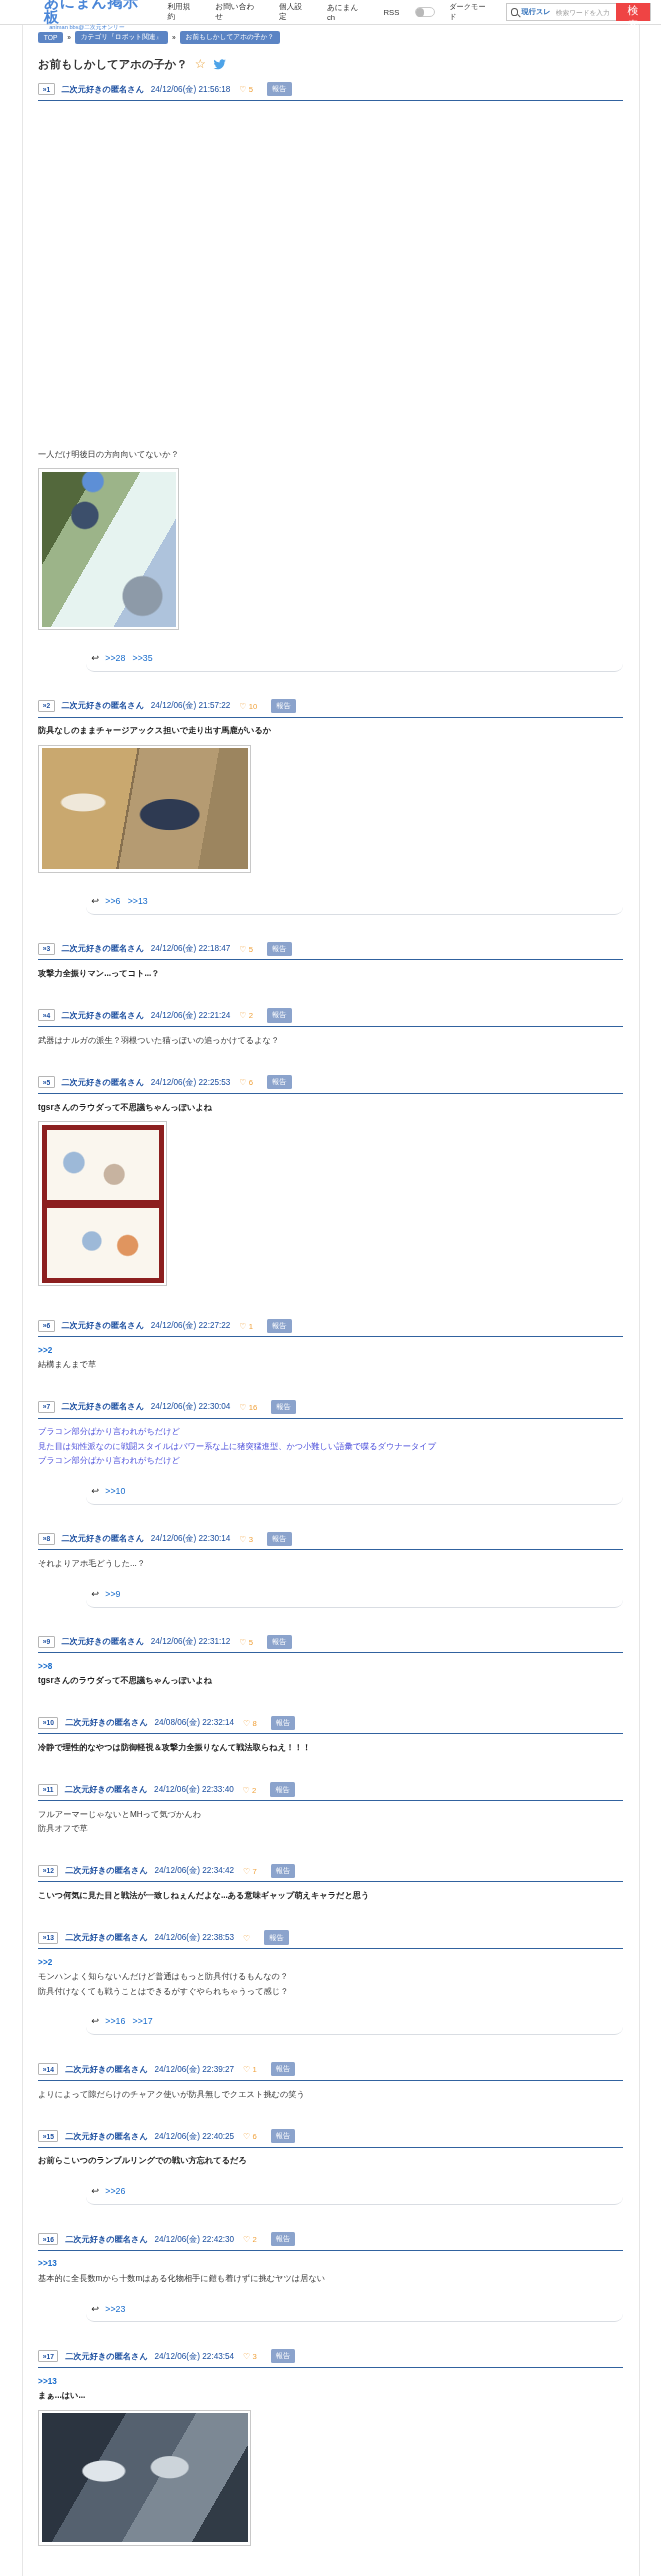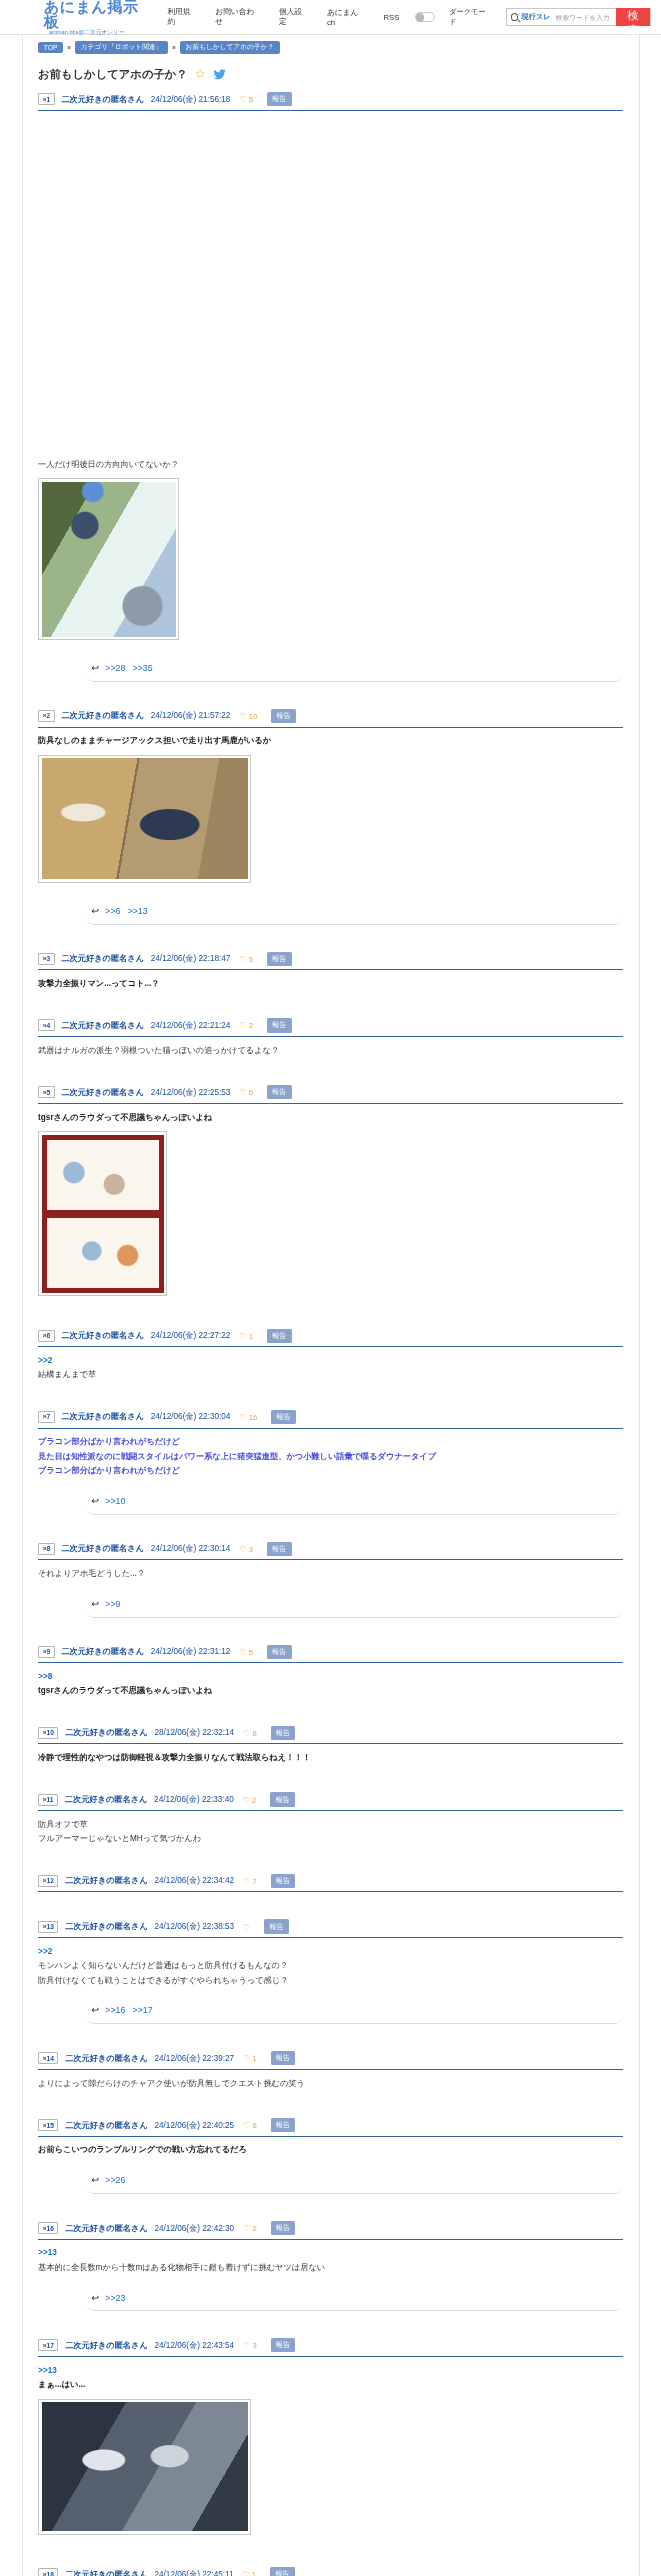--- a/index.html
+++ b/index.html
@@ -7,21 +7,21 @@
   body {
     width:662px; height:3091px; overflow:hidden;
     background:#fff; color:#333;
     font-family:"Liberation Sans", sans-serif;
   }
   a { text-decoration:none; cursor:pointer; }
 
   
   .site-header {
     display:flex; align-items:center;
-    padding:1.5px 11.3px 1.5px 44px; height:35px;
+    padding:1.5px 11.3px 1.5px 44px; height:25px;
     border-bottom:0.5px solid #ddd; background:#fff;
   }
   .logo { line-height:1; margin-right:14.4px; }
   .logo-main { color:#4a86d8; font-size:15px; font-weight:700; letter-spacing:0.5px; }
   .logo-sub  { color:#4a86d8; font-size:5.7px; margin-top:1px; padding-left:5.2px; }
   .topnav { display:flex; align-items:center; gap:17.5px; font-size:7.7px; color:#333; }
   .topnav a { color:#333; }
   .dm-wrap { display:flex; align-items:center; gap:14px; margin-left:15.5px; }
   .toggle { width:20.6px; height:10.3px; border:0.5px solid #c9c9c9; border-radius:5.7px; background:#fff; position:relative; }
   .toggle .knob { position:absolute; left:0.5px; top:0.5px; width:8.2px; height:8.2px; border-radius:50%; background:#b9b9b9; }
@@ -62,21 +62,21 @@
   .pname { color:#1c4fa0; font-weight:700; font-size:8.2px; }
   .pdate { color:#1c4fa0; font-weight:400; font-size:8.2px; }
   .heart { color:#f0a23c; font-size:7.7px; margin-left:2.1px; }
   .heart .h-glyph { font-size:8.2px; }
   .report-btn {
     background:#8ba3cc; color:#fff; border:none; border-radius:1.5px;
     font-size:7.2px; padding:2.1px 5.2px; margin-left:7.2px; font-family:inherit; cursor:pointer;
   }
   .post-body { margin-top:6.7px; font-size:8.2px; line-height:1.75; color:#333; }
   .post-body.bold { font-weight:700; color:#222; }
-  .post-body.highlight { font-weight:700; color:#4a4ddb; }
+  .post-body.highlight { font-weight:400; color:#4a4ddb; }
   .post-body p { margin:0; }
   .quote-link { color:#1a6dcc; font-weight:700; font-size:8.2px; display:inline-block; margin-right:5.2px; }
   .spacer { width:100%; }
 
   .img-frame { display:inline-block; border:0.5px solid #c8c8c8; background:#fff; padding:2.6px; margin-top:6.2px; cursor:pointer; }
   .img-ph { display:block; }
 
   .reply-bubble {
     margin-top:16.5px; padding:0 0 7.7px 5.2px;
     border-bottom:0.5px solid #d9dde3;
@@ -263,48 +263,51 @@
         </div>
         <div class="post-body bold">
           <div><a class="quote-link">&gt;&gt;8</a></div>
           <p>tgsrさんのラウダって不思議ちゃんっぽいよね</p>
         </div>
       </div>
       <div class="post">
         <div class="post-head">
           <span class="pnum">»10</span>
           <span class="pname">二次元好きの匿名さん</span>
-          <span class="pdate">28/12/06(金) 22:32:14</span>
+          <span class="pdate">24/08/06(金) 22:32:14</span>
           <span class="heart"><span class="h-glyph">♡</span><span> 8</span></span>
           <button class="report-btn">報告</button>
         </div>
         <div class="post-body bold">
           <p>冷静で理性的なやつは防御軽視＆攻撃力全振りなんて戦法取らねえ！！！</p>
         </div>
       </div>
       <div class="post">
         <div class="post-head">
           <span class="pnum">»11</span>
           <span class="pname">二次元好きの匿名さん</span>
           <span class="pdate">24/12/06(金) 22:33:40</span>
           <span class="heart"><span class="h-glyph">♡</span><span> 2</span></span>
           <button class="report-btn">報告</button>
         </div>
         <div class="post-body ">
+          <p>フルアーマーじゃないとMHって気づかんわ</p>
           <p>防具オフで草</p>
-          <p>フルアーマーじゃないとMHって気づかんわ</p>
         </div>
       </div>
       <div class="post">
         <div class="post-head">
           <span class="pnum">»12</span>
           <span class="pname">二次元好きの匿名さん</span>
           <span class="pdate">24/12/06(金) 22:34:42</span>
           <span class="heart"><span class="h-glyph">♡</span><span> 7</span></span>
           <button class="report-btn">報告</button>
+        </div>
+        <div class="post-body bold">
+          <p>こいつ何気に見た目と戦法が一致しねぇんだよな...ある意味ギャップ萌えキャラだと思う</p>
         </div>
       </div>
       <div class="post">
         <div class="post-head">
           <span class="pnum">»13</span>
           <span class="pname">二次元好きの匿名さん</span>
           <span class="pdate">24/12/06(金) 22:38:53</span>
           <span class="heart"><span class="h-glyph">♡</span><span></span></span>
           <button class="report-btn">報告</button>
         </div>

